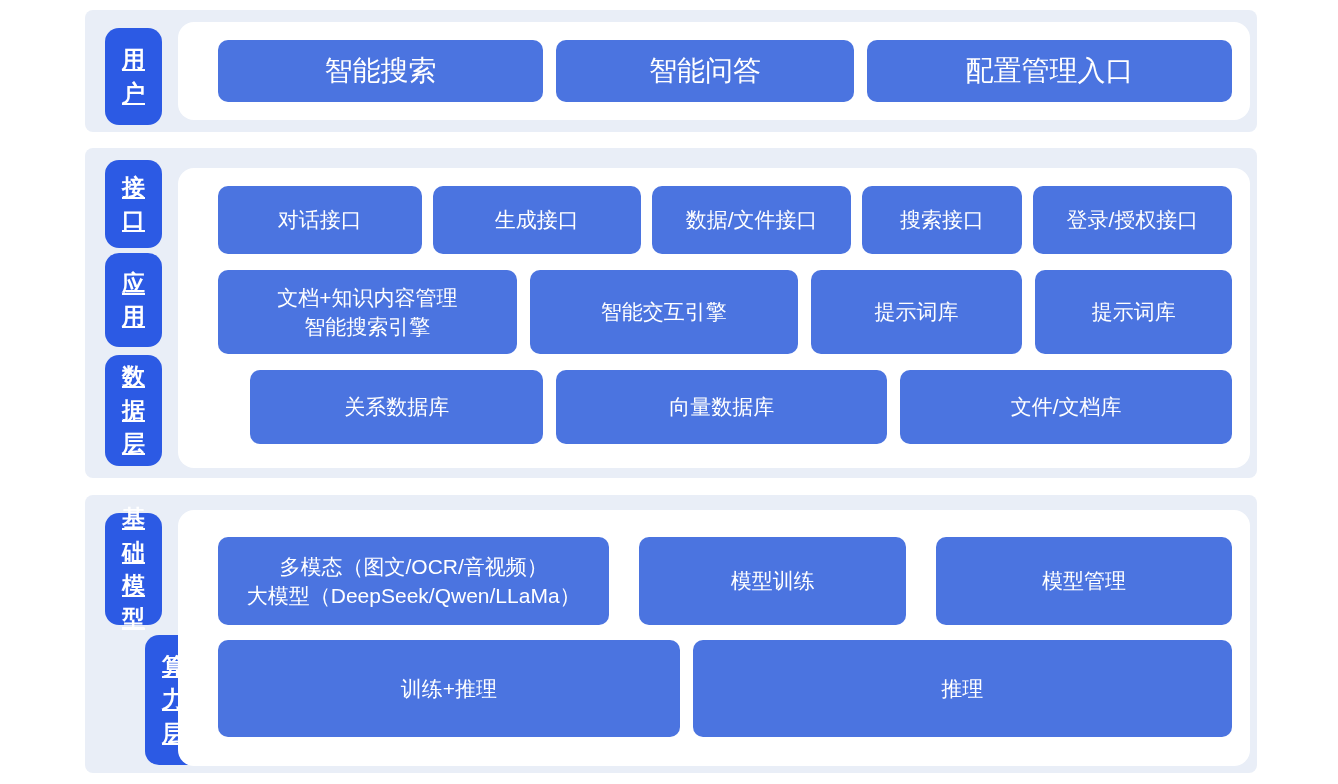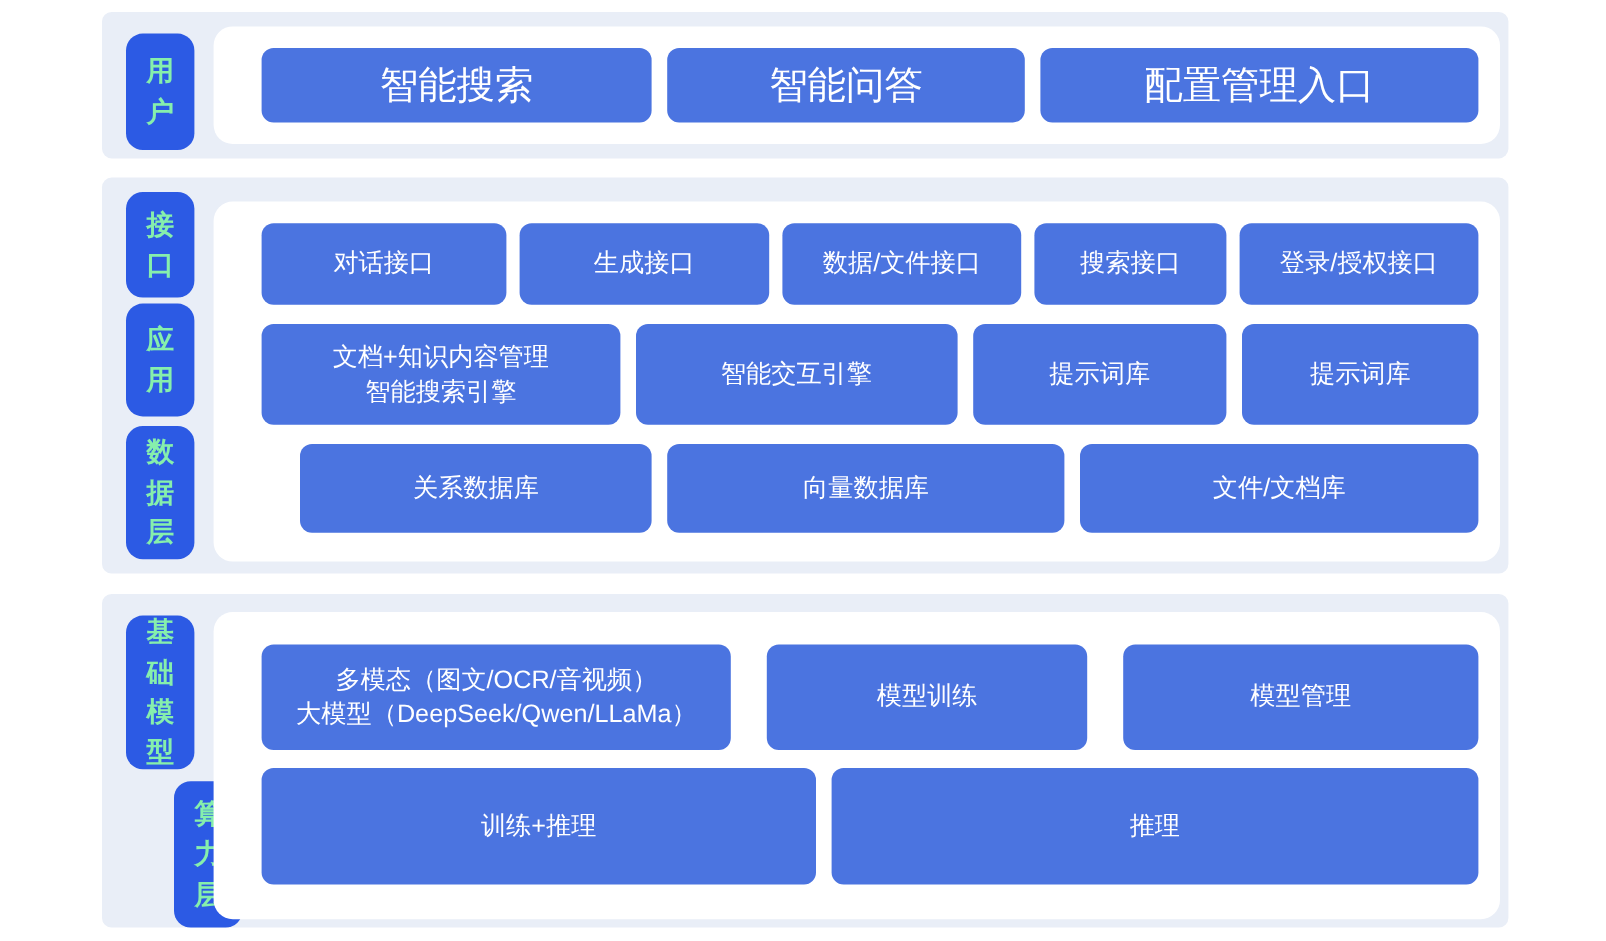--- a/index.html
+++ b/index.html
@@ -27,25 +27,26 @@
   .label-col{
     width:93px;flex:0 0 93px;
     display:flex;flex-direction:column;
     box-sizing:border-box;
     padding-left:20px;
   }
   .side-label{
     width:57px;
     background:#2c5ae4;
     border-radius:14px;
-    color:#86efac;
+    color:#ffffff;
     font-weight:bold;
     font-size:23px;
     display:flex;align-items:center;justify-content:center;
     box-sizing:border-box;
+    text-decoration:underline;
   }
   .side-label .vtext{
     width:1.05em;
     word-break:break-all;
     text-align:center;
     line-height:1.45;
   }
 
   .panel{
     flex:1;
@@ -67,21 +68,21 @@
     border-radius:10px;
     color:#ffffff;
     display:flex;align-items:center;justify-content:center;
     text-align:center;
     font-size:21px;
     line-height:1.4;
     white-space:pre-line;
     box-sizing:border-box;
     padding:0 8px;
   }
-  .band-1 .box{font-size:32px;}
+  .band-1 .box{font-size:28px;}
 </style>
 </head>
 <body>
 
 <div class="page">
 
   <section class="band band-1">
     <div class="label-col" style="padding-top:18px;">
       <div class="side-label" style="height:97px;">
         <span class="vtext">用户</span>
@@ -126,21 +127,21 @@
       <div class="row" style="height:74px;">
         <div class="box" style="flex:302 0 0;margin-left:32px;">关系数据库</div>
         <div class="box" style="flex:343 0 0;">向量数据库</div>
         <div class="box" style="flex:344 0 0;">文件/文档库</div>
       </div>
     </div>
   </section>
 
   <section class="band band-3">
     <div class="label-col" style="padding-top:18px;gap:10px;">
-      <div class="side-label" style="height:128px;">
+      <div class="side-label" style="height:112px;">
         <span class="vtext">基础模型</span>
       </div>
       <div class="side-label" style="height:130px;margin-left:40px;">
         <span class="vtext">算力层</span>
       </div>
     </div>
     <div class="panel panel-3">
       <div class="row wide-gap" style="height:88px;">
         <div class="box" style="flex:394 0 0;">多模态（图文/OCR/音视频）
 大模型（DeepSeek/Qwen/LLaMa）</div>

